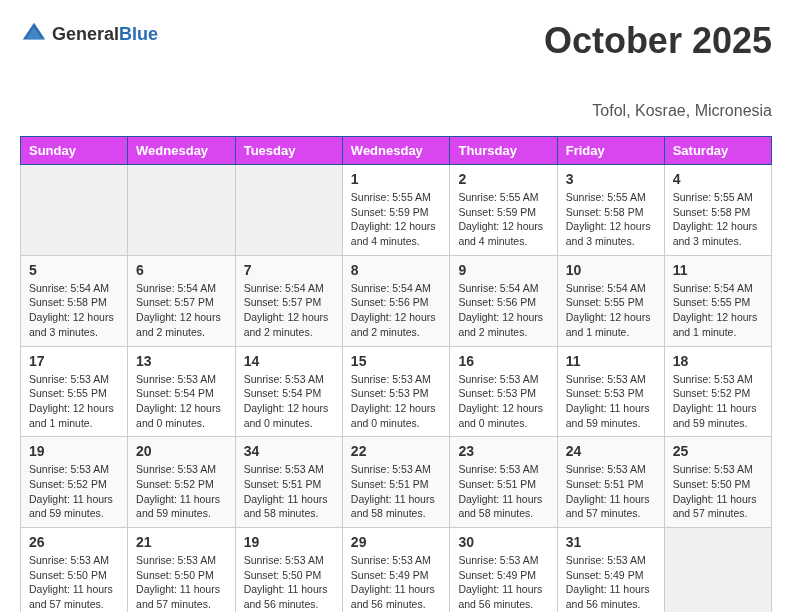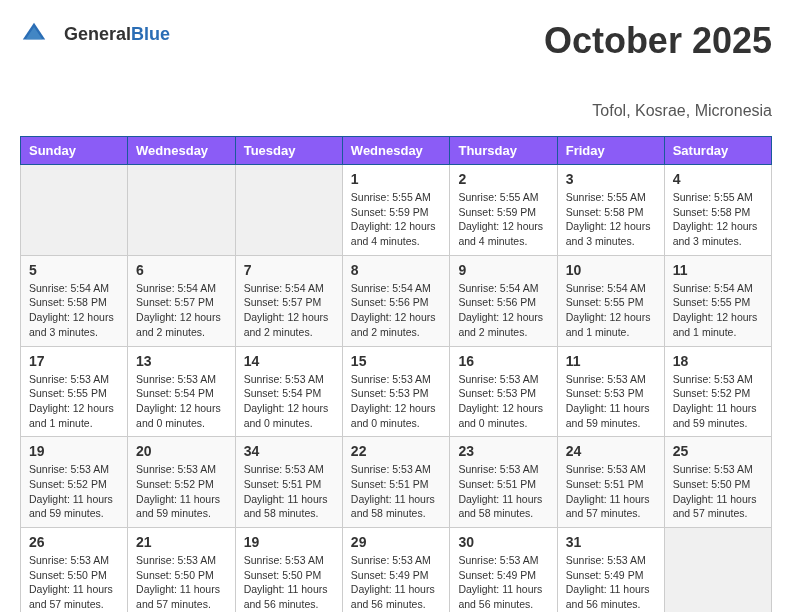--- a/index.html
+++ b/index.html
@@ -12,21 +12,21 @@
     }
     .header-section {
       display: flex;
       justify-content: space-between;
       align-items: flex-start;
       margin-bottom: 16px;
     }
     .logo {
       display: flex;
       align-items: center;
-      gap: 16px;
+      gap: 4px;
     }
     .logo-icon {
       width: 28px;
       height: 28px;
     }
     .title-section {
       text-align: right;
     }
     .month-title {
       font-size: 36px;
@@ -37,21 +37,21 @@
       font-size: 16px;
       color: #555;
       margin-top: 40px;
     }
     .calendar {
       width: 100%;
       border-collapse: collapse;
       border: 1px solid #ccc;
     }
     .calendar th {
-      background-color: #8b5cf6;
+      background-color: #d946ef;
       color: #fff;
       font-size: 13px;
       font-weight: bold;
       padding: 6px 8px;
       border: 1px solid #1a5a9a;
       text-align: left;
     }
     .calendar td {
       border: 1px solid #ccc;
       padding: 6px 8px;

